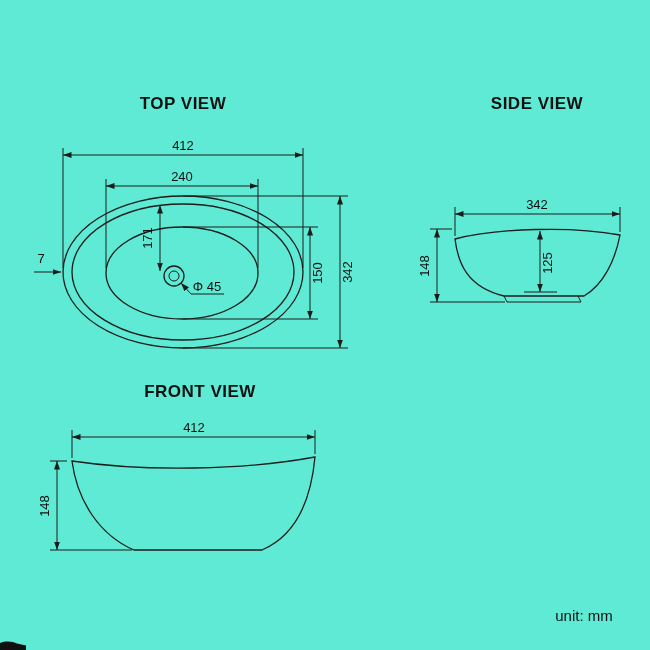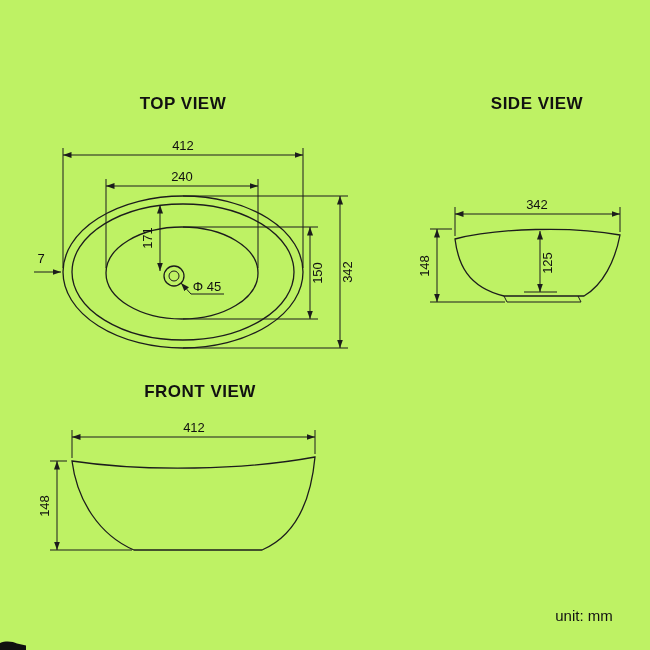--- a/index.html
+++ b/index.html
@@ -4,21 +4,21 @@
 <style>
   html, body {
     margin: 0;
     padding: 0;
     background: #ffffff;
   }
   .sheet {
     position: relative;
     width: 650px;
     height: 650px;
-    background: #bef264;
+    background: #5eead4;
     overflow: hidden;
     font-family: "Liberation Sans", sans-serif;
   }
   .sheet svg { position: absolute; left: 0; top: 0; }
   .outline { fill: none; stroke: #1c1c1c; stroke-width: 1.3; stroke-linecap: round; }
   .thin    { fill: none; stroke: #1c1c1c; stroke-width: 1; }
   .dim     { fill: none; stroke: #1c1c1c; stroke-width: 1; }
   text { fill: #111111; }
   .t-title { font-size: 17px; font-weight: bold; letter-spacing: .5px; }
   .t-dim   { font-size: 13px; }

